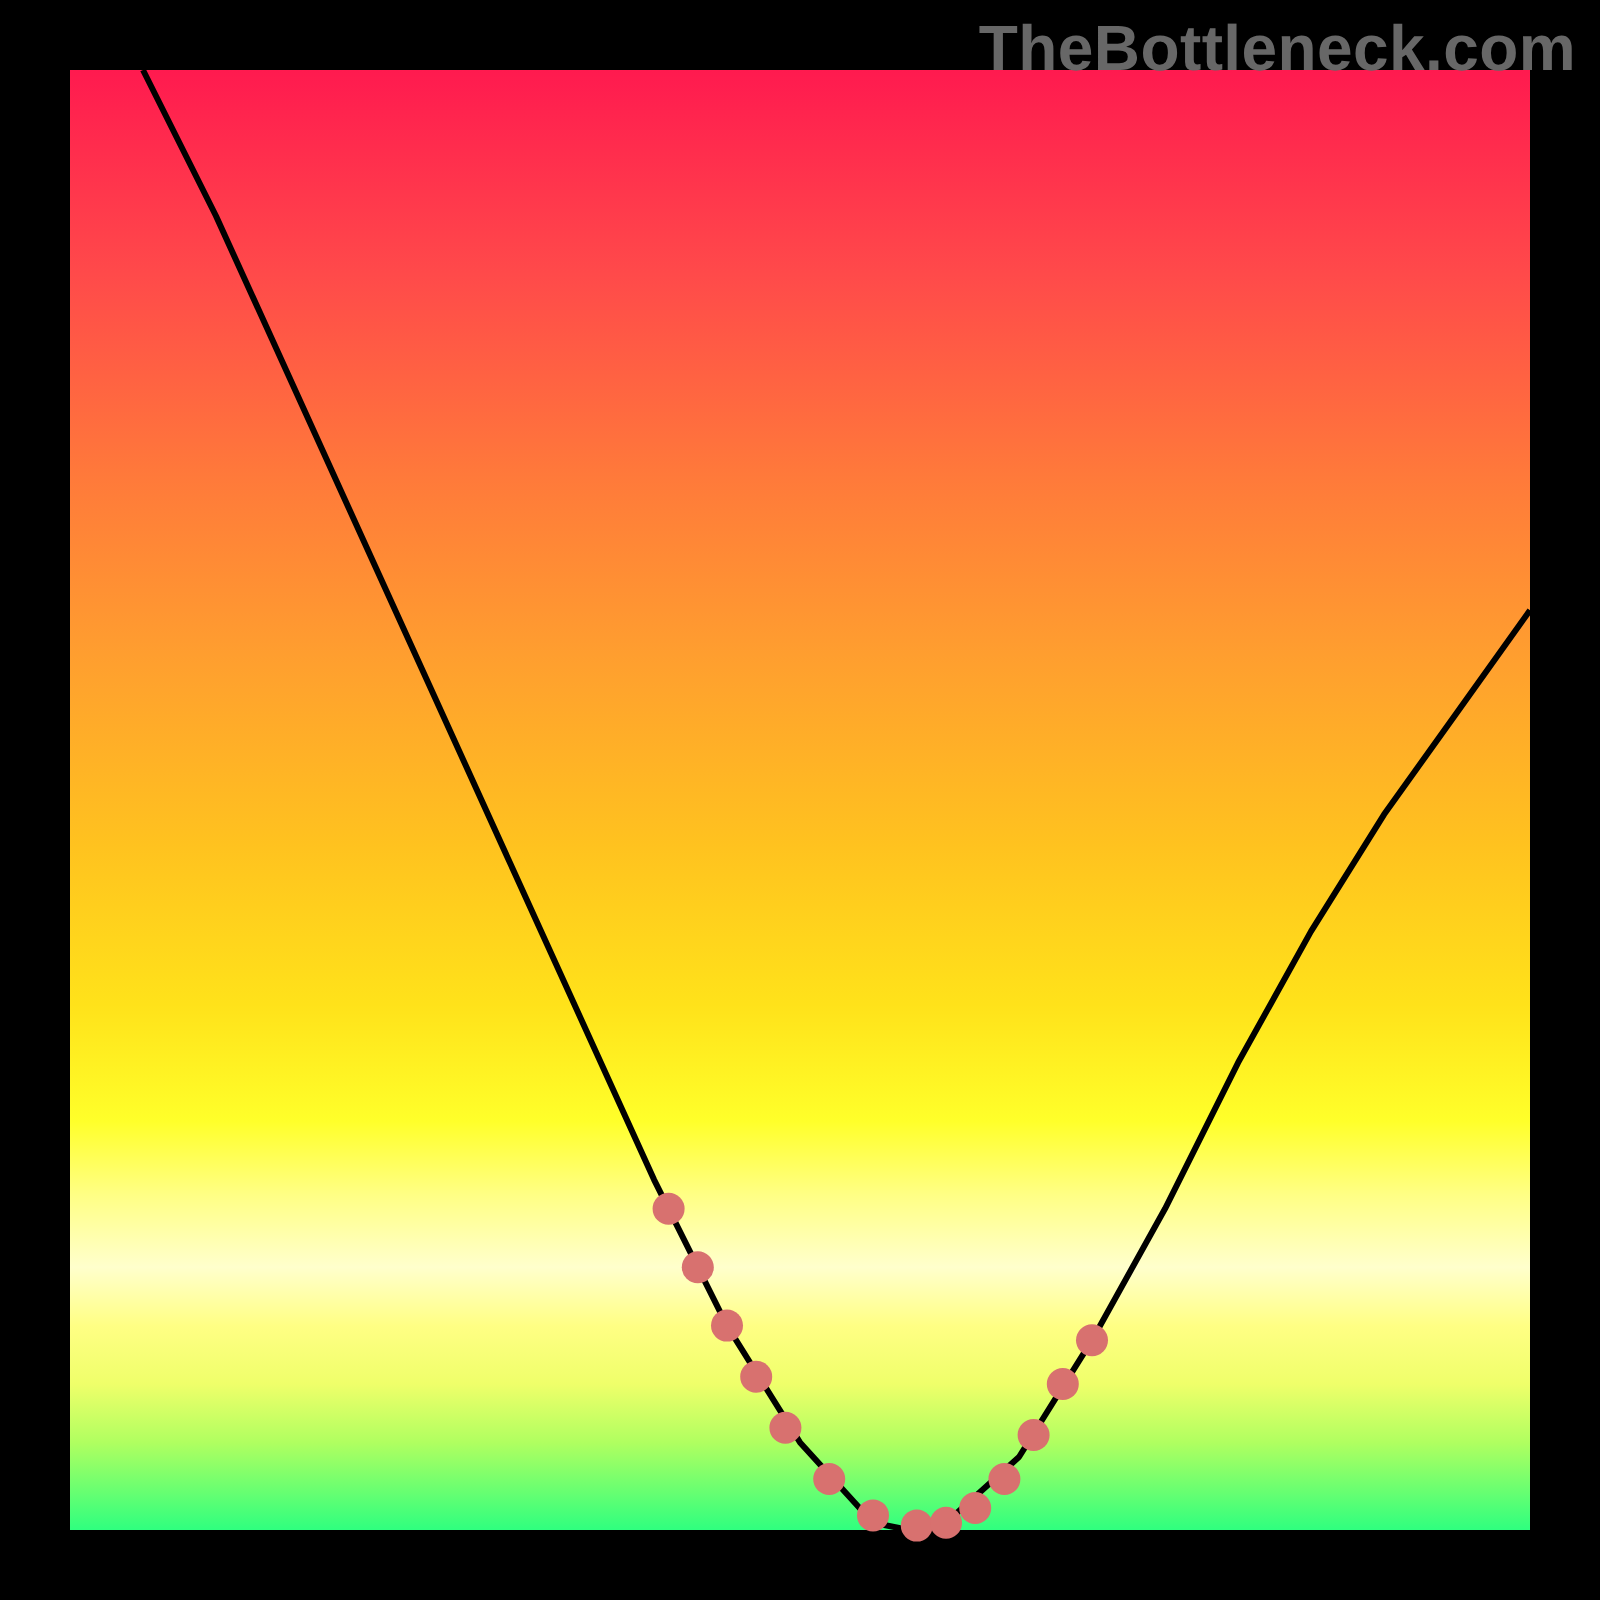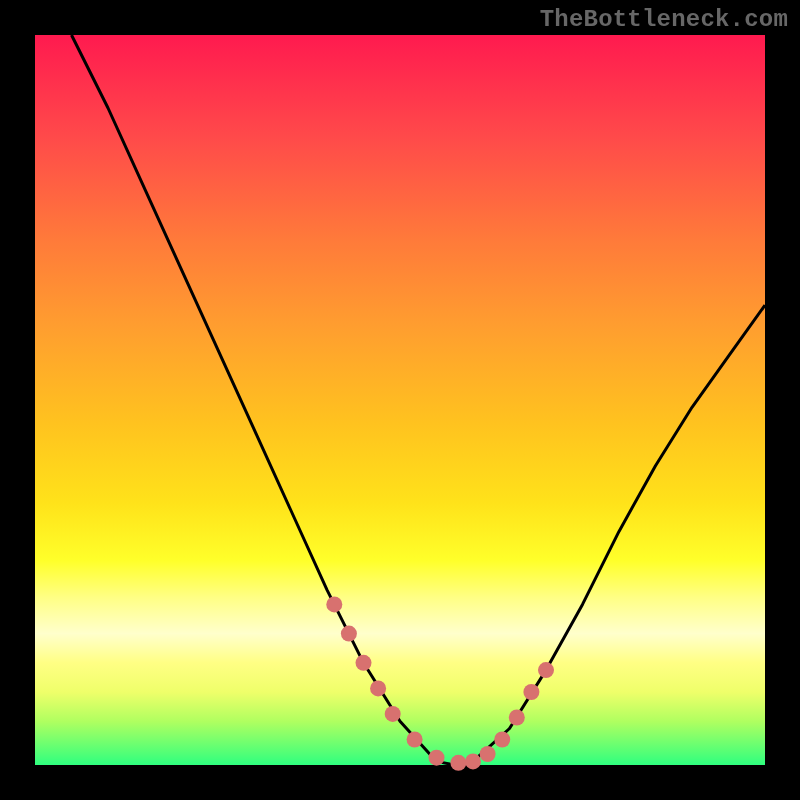--- a/index.html
+++ b/index.html
@@ -13,23 +13,23 @@
   .frame {
     position: relative;
     width: 800px;
     height: 800px;
     background: #000;
   }
   .watermark {
     position: absolute;
     top: 6px;
     right: 12px;
-    font-family: Liberation Mono, monospace;
+    font-family: Liberation Sans, sans-serif;
     font-weight: bold;
-    font-size: 24px;
+    font-size: 32px;
     color: #676767;
     letter-spacing: 0.2px;
     z-index: 10;
   }
   .plot-area {
     position: absolute;
     left: 35px;
     top: 35px;
     width: 730px;
     height: 730px;

